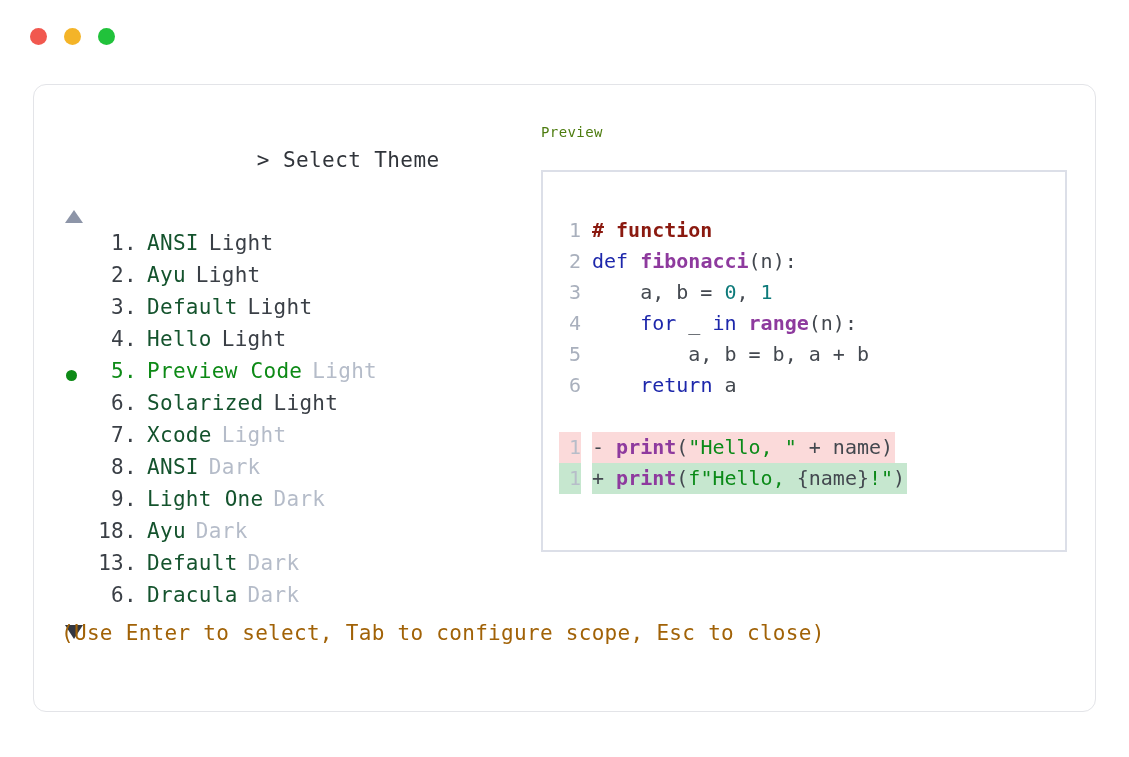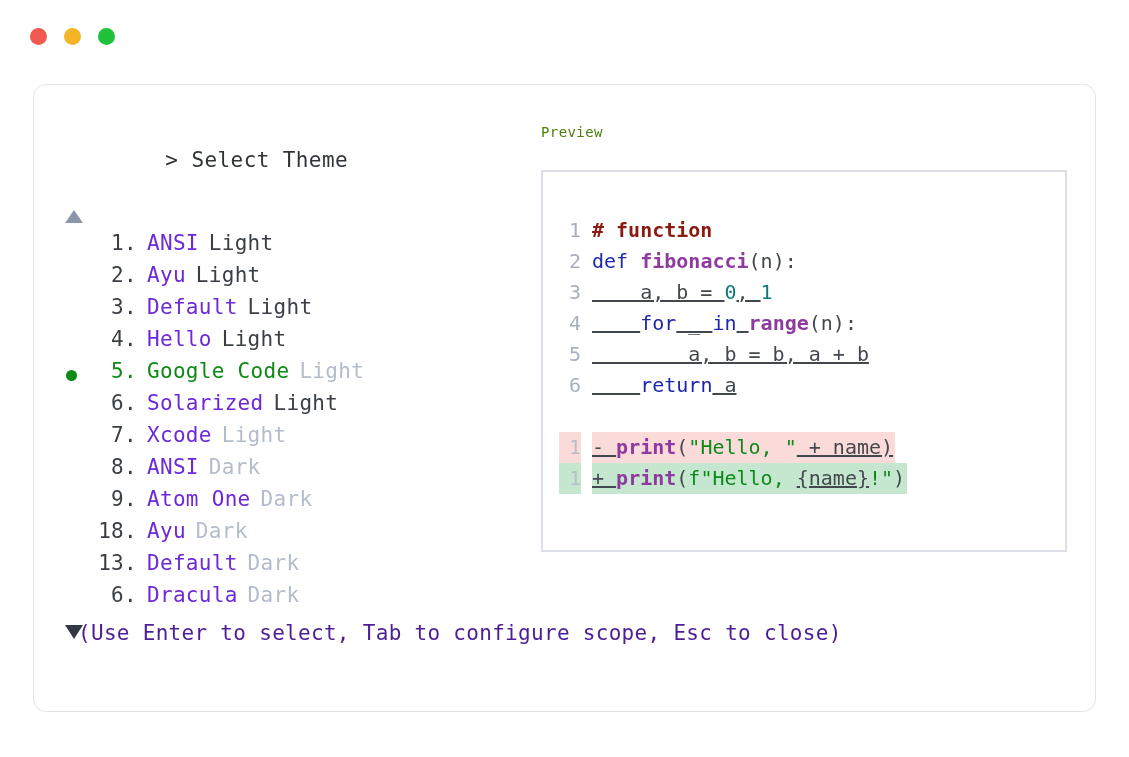--- a/index.html
+++ b/index.html
@@ -61,20 +61,21 @@
     left: 27px;
     top: 33px;
     width: 470px;
   }
   #prompt-row {
     font-size: 21px;
     color: #30343a;
     letter-spacing: 0.4px;
     line-height: 28px;
     white-space: pre;
+    text-align: center;
   }
   #scroll-up-arrow {
     margin-top: 8px;
     margin-left: 4px;
     width: 0; height: 0;
     border-left: 9px solid transparent;
     border-right: 9px solid transparent;
     border-bottom: 13px solid #8d95a8;
   }
   #theme-list {
@@ -109,21 +110,21 @@
     display: block;
   }
   .row-index {
     width: 46px;
     flex: 0 0 46px;
     text-align: right;
     color: #3a3f46;
   }
   .row-name {
     margin-left: 10px;
-    color: #6d28d9;
+    color: #14532d;
   }
   .row-variant {
     margin-left: 10px;
     color: #b5bcc9;
   }
   .theme-row.selected .row-index,
   .theme-row.selected .row-sep,
   .theme-row.selected .row-name {
     color: #0d8a16;
   }
@@ -138,25 +139,25 @@
     margin-left: 4px;
     width: 0; height: 0;
     border-left: 9px solid transparent;
     border-right: 9px solid transparent;
     border-top: 14px solid #333741;
   }
 
   
   #footer-hint {
     position: absolute;
-    left: 44px;
+    left: 27px;
     top: 536px;
     font-size: 21px;
     letter-spacing: 0.3px;
-    color: #4c1d95;
+    color: #a16207;
     white-space: pre;
   }
 
   
   #right-col {
     position: absolute;
     left: 507px;
     top: 33px;
     width: 530px;
   }
@@ -208,21 +209,21 @@
   .diff-line.removed .diff-body { background: #fbdada; }
   .diff-line.removed .gutter   { background: #fbdada; }
   .diff-line.added   .diff-body { background: #c6e7cf; }
   .diff-line.added   .gutter   { background: #c6e7cf; }
 
   
   .tok-comment { color: #8b1a10; font-weight: bold; }
   .tok-kw      { color: #1d27ab; }
   .tok-fn      { color: #8e3a9e; font-weight: bold; }
   .tok-num     { color: #0d7a7a; }
-  .tok-plain   { color: #43484f; text-decoration: underline; }
+  .tok-plain   { color: #43484f; }
   .tok-str     { color: #0b8a18; }
   .tok-punc    { color: #43484f; }
 </style>
 </head>
 <body>
 
 <div id="app">
 
   <div id="titlebar">
     <span class="dot red"></span>
@@ -238,25 +239,25 @@
         <span>&gt;</span><span> </span><span>Select Theme</span>
       </div>
 
       <div id="scroll-up-arrow"></div>
 
       <div id="theme-list">
           <div class="theme-row"><span class="row-marker"></span><span class="row-index">1.</span><span class="row-name">ANSI</span><span class="row-variant plain">Light</span></div>
           <div class="theme-row"><span class="row-marker"></span><span class="row-index">2.</span><span class="row-name">Ayu</span><span class="row-variant plain">Light</span></div>
           <div class="theme-row"><span class="row-marker"></span><span class="row-index">3.</span><span class="row-name">Default</span><span class="row-variant plain">Light</span></div>
           <div class="theme-row"><span class="row-marker"></span><span class="row-index">4.</span><span class="row-name">Hello</span><span class="row-variant plain">Light</span></div>
-          <div class="theme-row selected"><span class="row-marker"><span class="bullet"></span></span><span class="row-index">5.</span><span class="row-name">Google Code</span><span class="row-variant">Light</span></div>
+          <div class="theme-row selected"><span class="row-marker"><span class="bullet"></span></span><span class="row-index">5.</span><span class="row-name">Preview Code</span><span class="row-variant">Light</span></div>
           <div class="theme-row"><span class="row-marker"></span><span class="row-index">6.</span><span class="row-name">Solarized</span><span class="row-variant plain">Light</span></div>
           <div class="theme-row"><span class="row-marker"></span><span class="row-index">7.</span><span class="row-name">Xcode</span><span class="row-variant">Light</span></div>
           <div class="theme-row"><span class="row-marker"></span><span class="row-index">8.</span><span class="row-name">ANSI</span><span class="row-variant">Dark</span></div>
-          <div class="theme-row"><span class="row-marker"></span><span class="row-index">9.</span><span class="row-name">Atom One</span><span class="row-variant">Dark</span></div>
+          <div class="theme-row"><span class="row-marker"></span><span class="row-index">9.</span><span class="row-name">Light One</span><span class="row-variant">Dark</span></div>
           <div class="theme-row"><span class="row-marker"></span><span class="row-index">18.</span><span class="row-name">Ayu</span><span class="row-variant">Dark</span></div>
           <div class="theme-row"><span class="row-marker"></span><span class="row-index">13.</span><span class="row-name">Default</span><span class="row-variant">Dark</span></div>
           <div class="theme-row"><span class="row-marker"></span><span class="row-index">6.</span><span class="row-name">Dracula</span><span class="row-variant">Dark</span></div>
         </div>
 
       <div id="scroll-down-arrow"></div>
     </div>
 
     <div id="footer-hint">(Use Enter to select, Tab to configure scope, Esc to close)</div>
 

